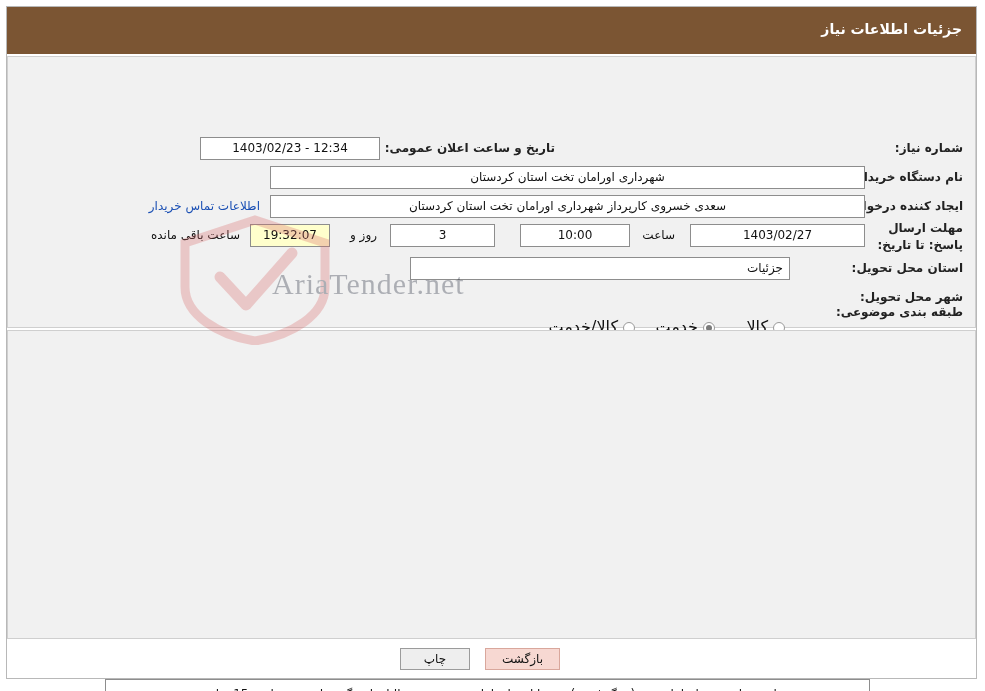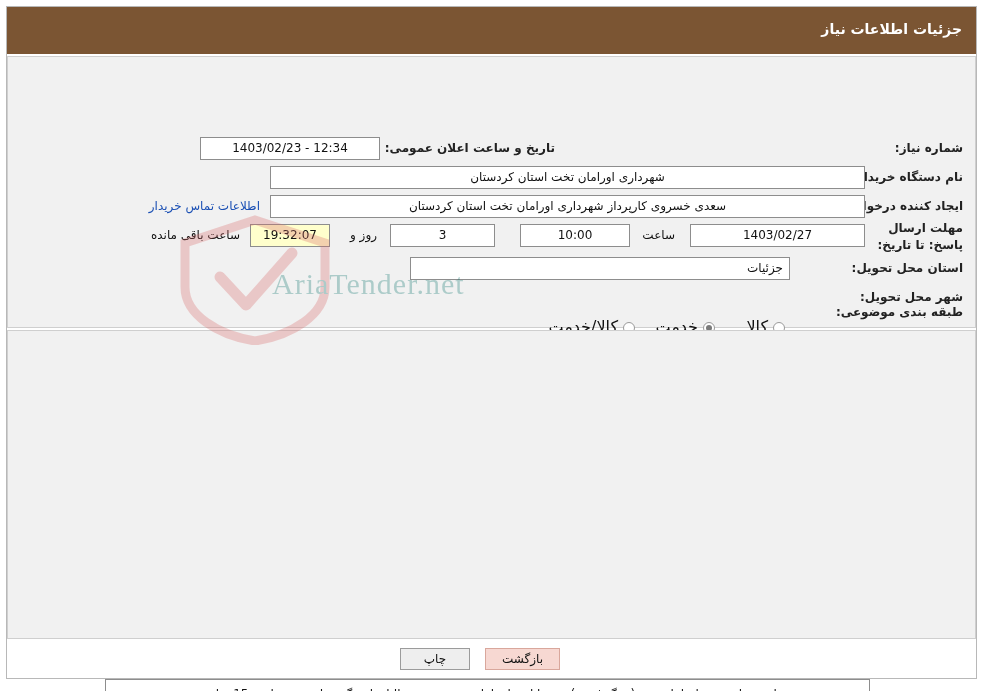--- a/index.html
+++ b/index.html
@@ -87,21 +87,21 @@
     height: 130px;
     pointer-events: none;
     opacity: 0.30;
     z-index: 5;
   }
   .watermark .wm-text {
     position: absolute;
     left: 92px;
     top: 52px;
     font-size: 30px;
-    color: #0f766e;
+    color: #0f172a;
     font-family: "Liberation Serif", serif;
     letter-spacing: 1px;
     white-space: nowrap;
     direction: ltr;
   }
 
   
   .lbl {
     position: absolute;
     font-size: 12px;

